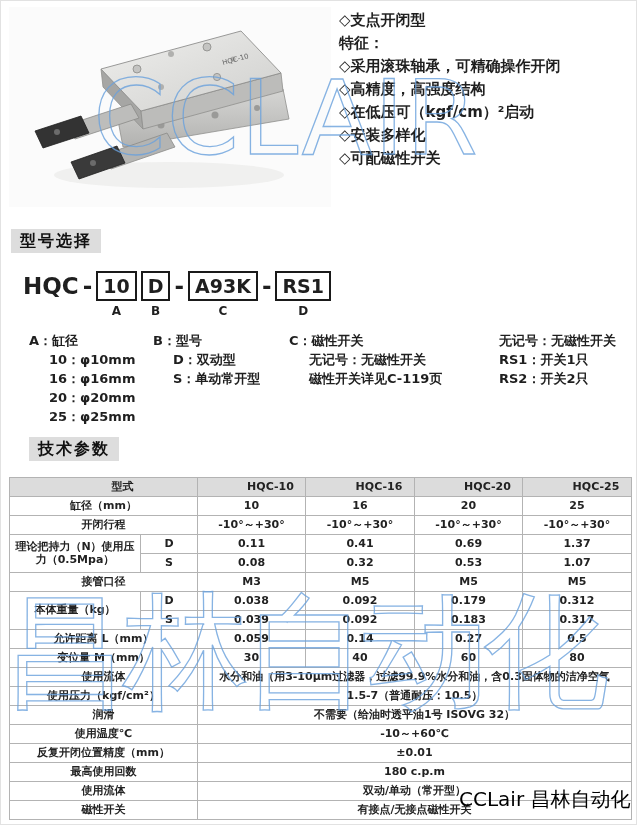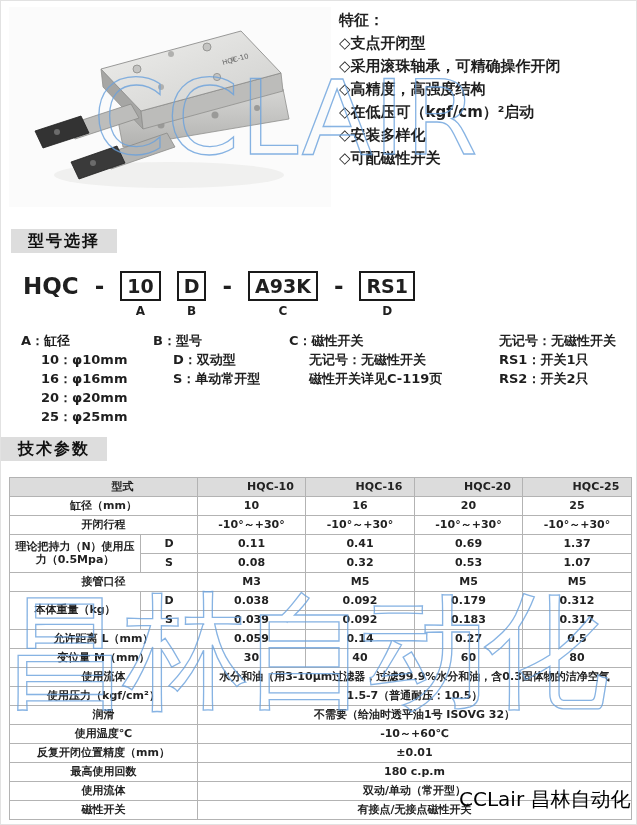--- a/index.html
+++ b/index.html
@@ -8,33 +8,33 @@
     background:#ffffff;border:1px solid #e2e2e2;box-sizing:border-box;
     font-family:"DejaVu Sans",sans-serif;color:#1f1f1f;overflow:hidden;
   }
   
   .photo{position:absolute;left:8px;top:6px;width:322px;height:200px;background:#fbfbfb;}
   
   .features{position:absolute;left:338px;top:8px;width:294px;font-size:15px;font-weight:700;line-height:23px;}
   .features .f-item{display:block;}
   
   .sec-heading{position:absolute;background:#dddddd;color:#111;font-weight:700;font-size:16px;
-    padding:3px 17px;letter-spacing:2px;line-height:18px;}
+    padding:3px 9px;letter-spacing:2px;line-height:18px;}
   #heading-model{left:10px;top:228px;}
-  #heading-specs{left:0;top:436px;}
-  
-  .model-line{position:absolute;left:22px;top:270px;display:flex;align-items:flex-start;gap:16px;font-weight:700;}
+  #heading-specs{left:28px;top:436px;}
+  
+  .model-line{position:absolute;left:22px;top:270px;display:flex;align-items:flex-start;gap:4px;font-weight:700;}
   .code-prefix,.dash{font-size:23px;line-height:30px;}
   .seg{display:flex;flex-direction:column;align-items:center;}
   .seg .box{border:2px solid #1a1a1a;background:#fff;padding:0 5px;font-size:19px;line-height:26px;}
   .seg .letter{font-size:12px;margin-top:3px;font-weight:700;}
   
   .legend-block{position:absolute;top:330px;font-size:13px;font-weight:700;line-height:19px;}
   .legend-block .lines{margin-left:20px;}
-  #lg0{left:20px;} #lg1{left:152px;} #lg2{left:288px;} #lg3{left:478px;}
+  #lg0{left:28px;} #lg1{left:152px;} #lg2{left:288px;} #lg3{left:478px;}
   
   #specs-table{position:absolute;left:8px;top:476px;width:622px;border-collapse:collapse;
     table-layout:fixed;font-size:11px;font-weight:700;text-align:center;color:#222;background:#fff;z-index:1;}
   #specs-table td{border:1px solid #b3b3b3;height:18px;padding:0 2px;line-height:1.15;overflow:hidden;}
   #specs-table tr.hd td{background:#dcdcdc;padding-left:40px;}
   
   .wm{position:absolute;pointer-events:none;font-weight:400;color:transparent;
     -webkit-text-stroke:1.3px rgba(105,160,220,0.8);white-space:nowrap;z-index:9;}
   #wm-top{left:92px;top:56px;font-size:104px;letter-spacing:1px;}
   #wm-mid{left:2px;top:568px;font-size:126px;letter-spacing:-6px;}
@@ -81,22 +81,22 @@
       <polygon points="94,148 158,126 166,140 102,162" fill="#b4b4b2" stroke="#8a8a88" stroke-width="0.8"></polygon>
 
       <polygon points="26,124 72,109 80,126 34,141" fill="#333333" stroke="#1e1e1e" stroke-width="0.8"></polygon>
       <circle cx="48" cy="125" r="3" fill="#6b6b6b"></circle>
       <polygon points="62,155 108,139 116,156 70,172" fill="#3a3a3a" stroke="#1e1e1e" stroke-width="0.8"></polygon>
       <circle cx="84" cy="156" r="3" fill="#6b6b6b"></circle>
     </svg>
   </div>
 
   <div class="features">
+    <span class="f-item">◇支点开闭型</span>
     <span class="f-item">特征：</span>
-    <span class="f-item">◇支点开闭型</span>
     <span class="f-item">◇采用滚珠轴承，可精确操作开闭</span>
     <span class="f-item">◇高精度，高强度结构</span>
     <span class="f-item">◇在低压可（kgf/cm）²启动</span>
     <span class="f-item">◇安装多样化</span>
     <span class="f-item">◇可配磁性开关</span>
   </div>
 
   <div class="sec-heading" id="heading-model">型号选择</div>
 
   <div class="model-line">

